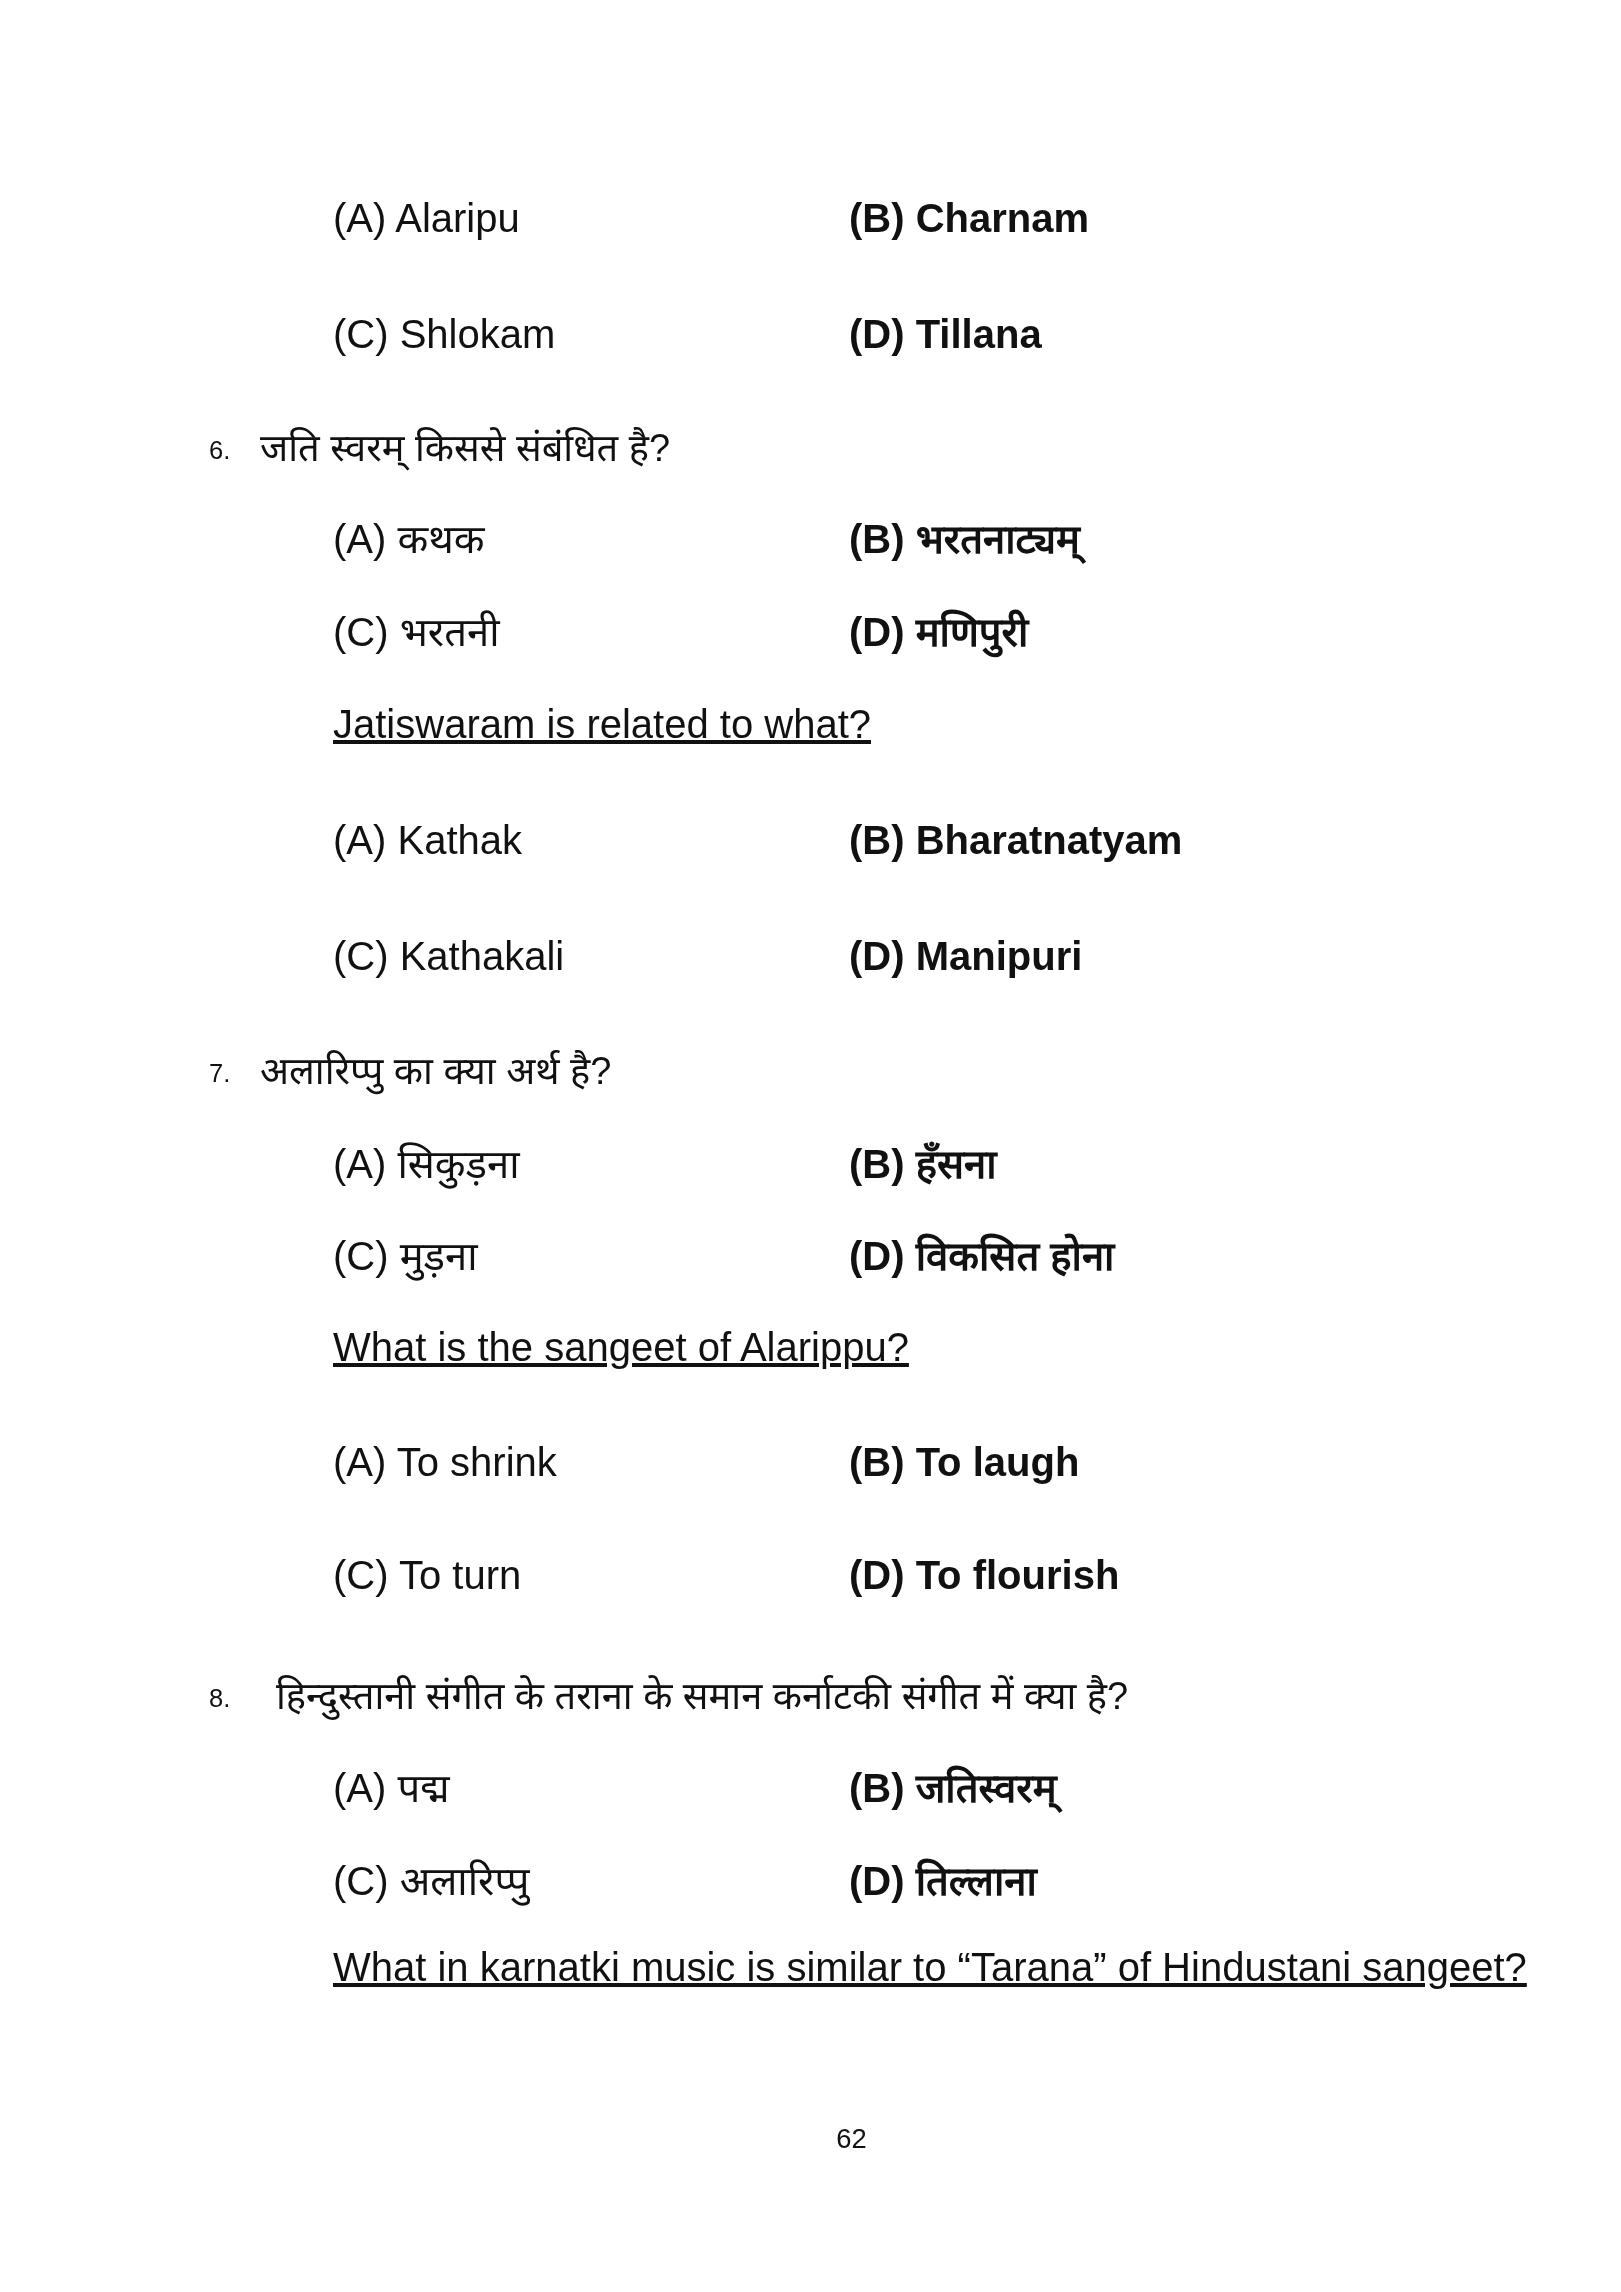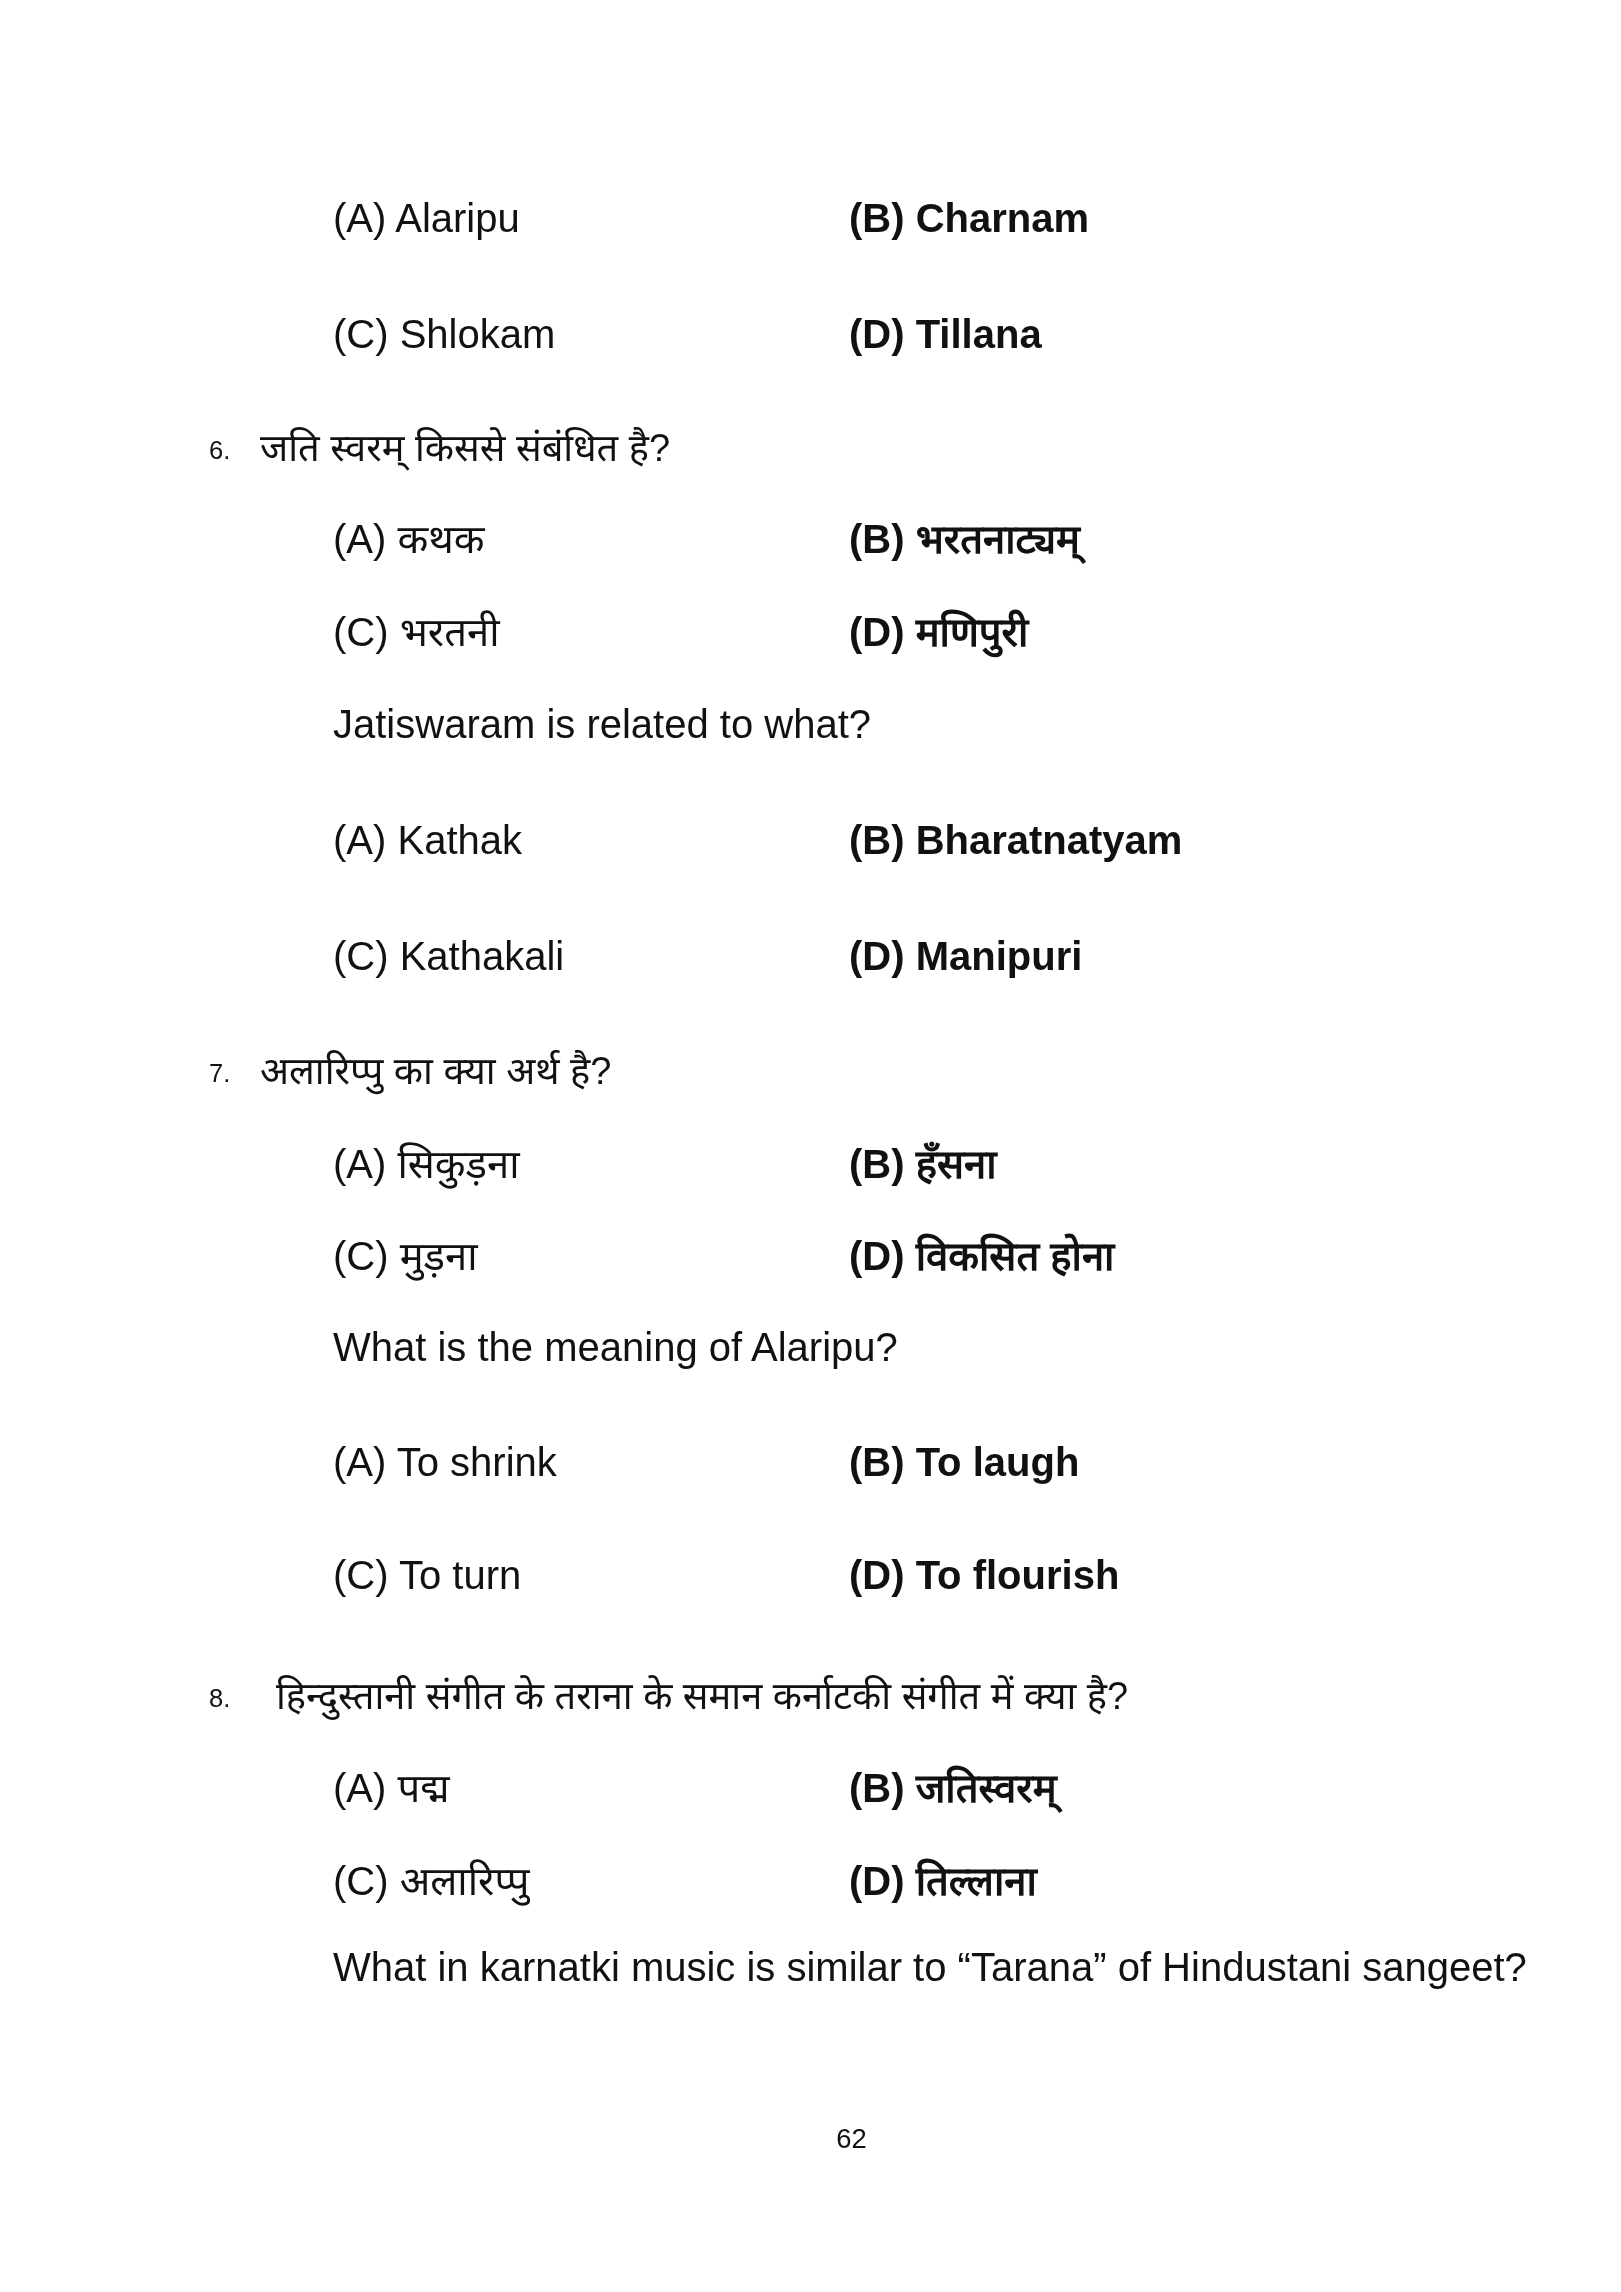--- a/index.html
+++ b/index.html
@@ -3,21 +3,21 @@
 <meta charset="utf-8">
 <style>
   html, body { margin: 0; padding: 0; background: #ffffff; }
   body { width: 1621px; height: 2293px; position: relative; overflow: hidden;
          font-family: "Liberation Sans", "DejaVu Sans", sans-serif; color: #111111; }
   .line { position: absolute; white-space: nowrap; line-height: 34px; height: 34px; font-size: 40px; }
   .qnum { position: absolute; font-size: 25.5px; line-height: 34px; }
   .qtext { position: absolute; font-size: 38px; line-height: 34px; }
   .col-a { left: 333px; }
   .col-b { left: 849px; font-weight: bold; }
-  .en { left: 333px; }
+  .en { left: 333px; text-decoration: underline; }
   .pagenum { position: absolute; left: 0; width: 1703px; text-align: center; font-size: 27.4px; line-height: 29px; top: 2124px; }
 </style>
 </head>
 <body>
 
 <div class="line col-a" style="top:201px">
   <span>(A)</span>
   <span>Alaripu</span>
 </div>
 <div class="line col-b" style="top:201px">
@@ -88,21 +88,21 @@
   </div>
   <div class="line col-a" style="top:1239px">
     <span>(C)</span>
     <span>मुड़ना</span>
   </div>
   <div class="line col-b" style="top:1239px">
     <span>(D)</span>
     <span>विकसित होना</span>
   </div>
 
-  <div class="line en" style="top:1330px">What is the meaning of Alaripu?</div>
+  <div class="line en" style="top:1330px">What is the sangeet of Alarippu?</div>
 
   <div class="line col-a" style="top:1445px">
     <span>(A)</span>
     <span>To shrink</span>
   </div>
   <div class="line col-b" style="top:1445px">
     <span>(B)</span>
     <span>To laugh</span>
   </div>
   <div class="line col-a" style="top:1558px">

